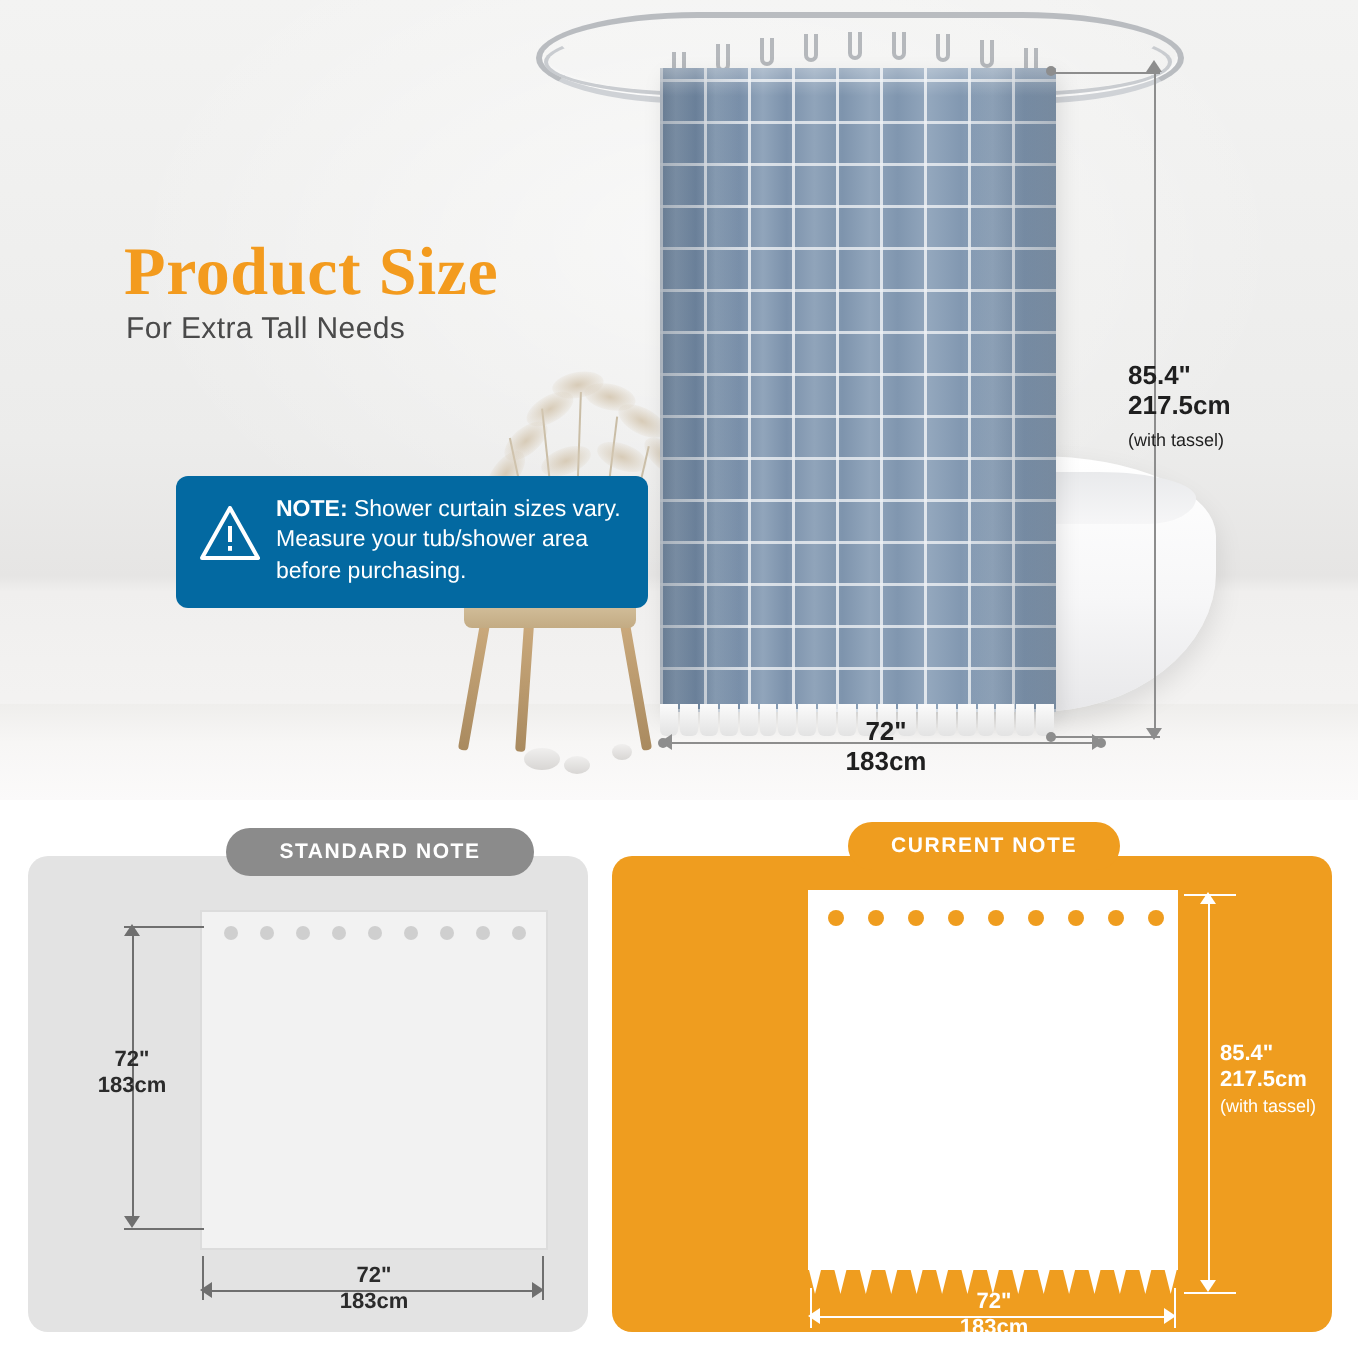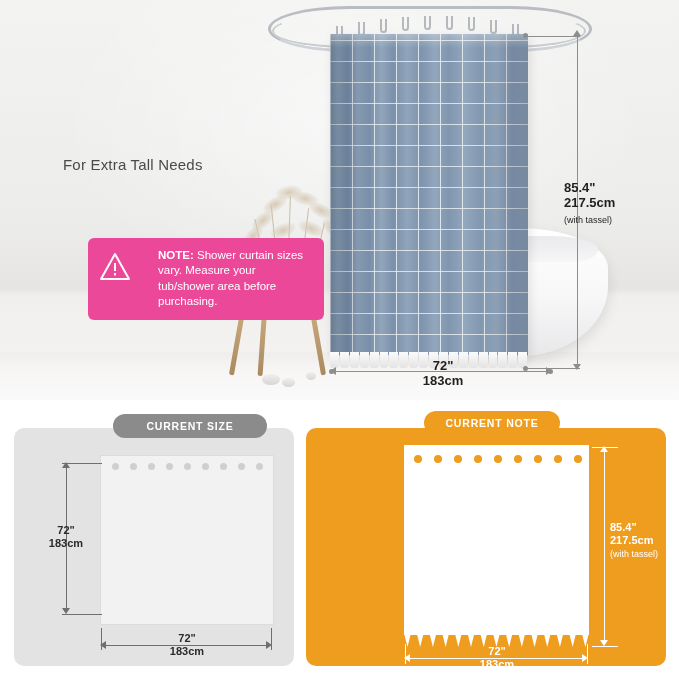--- a/index.html
+++ b/index.html
@@ -240,23 +240,23 @@
     font-size: 15px;
     color: #4a4a4a;
     letter-spacing: 0.2px;
   }
 
   
   #note {
     position: absolute;
     left: 88px; top: 238px;
     width: 236px;
-    background: #ec4899;
+    background: #0369a1;
     border-radius: 6px;
-    padding: 10px 10px 10px 70px;
+    padding: 10px 10px 10px 50px;
     box-sizing: border-box;
     color: #ffffff;
     font-size: 11.5px;
     line-height: 1.34;
   }
   #note b { font-weight: bold; }
   #note-tri {
     position: absolute;
     left: 12px; top: 15px;
     width: 30px; height: 27px;
@@ -470,36 +470,37 @@
     <div class="arrow-right" style="left:546px; top:367px;"></div>
     <div class="dot" style="left:329px; top:369px;"></div>
     <div class="dot" style="left:548px; top:369px;"></div>
 
     <div class="dim-text" style="left:398px; top:358px; width:90px; font-size:13px;">
       <span>72"</span><br>
       <span>183cm</span>
     </div>
   </div>
 
+  <div id="headline">Product Size</div>
   <div id="subhead">For Extra Tall Needs</div>
 
   <div id="note">
     <svg id="note-tri" viewBox="0 0 30 27">
       <path d="M15 1 L29 26 L1 26 Z" fill="none" stroke="#ffffff" stroke-width="2" stroke-linejoin="round"></path>
       <rect x="14" y="10" width="2" height="8" fill="#ffffff"></rect>
       <rect x="14" y="20" width="2" height="2.4" fill="#ffffff"></rect>
     </svg>
     <b>NOTE:</b>
     <span>Shower curtain sizes vary. Measure your tub/shower area before purchasing.</span>
   </div>
 
   <div id="panel-std"></div>
   <div id="panel-cur"></div>
 
-  <div class="tag" id="tag-std">CURRENT SIZE</div>
+  <div class="tag" id="tag-std">STANDARD NOTE</div>
   <div class="tag" id="tag-cur">CURRENT NOTE</div>
 
   <div id="std-curtain"></div>
   <div class="std-hole" style="left:112px; top:463px;"></div>
   <div class="std-hole" style="left:130px; top:463px;"></div>
   <div class="std-hole" style="left:148px; top:463px;"></div>
   <div class="std-hole" style="left:166px; top:463px;"></div>
   <div class="std-hole" style="left:184px; top:463px;"></div>
   <div class="std-hole" style="left:202px; top:463px;"></div>
   <div class="std-hole" style="left:220px; top:463px;"></div>

